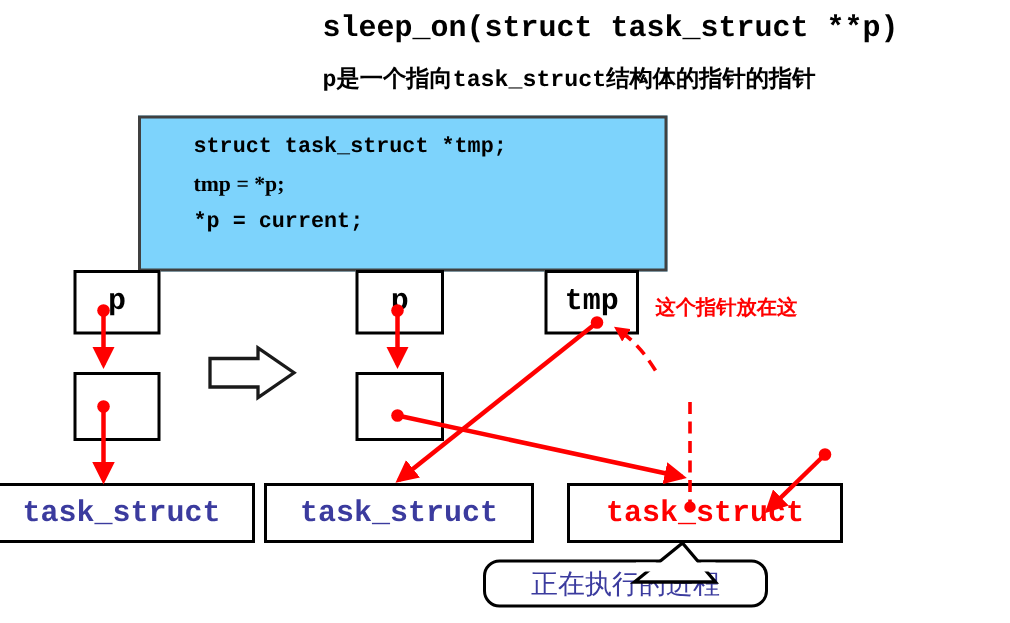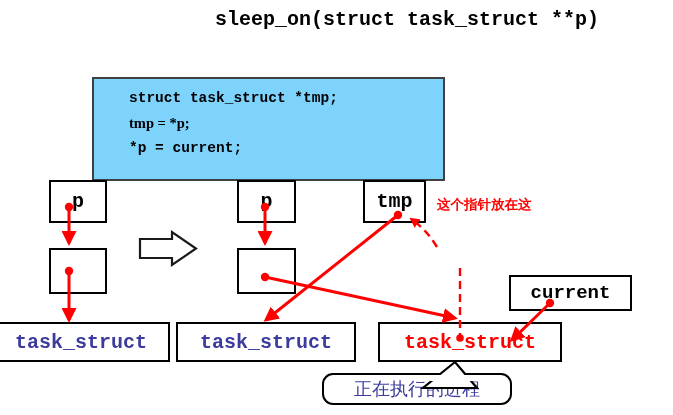--- a/index.html
+++ b/index.html
@@ -58,36 +58,36 @@
 
   svg.overlay{position:absolute;left:0;top:0;width:673px;height:415px;
               pointer-events:none;overflow:visible;}
 </style>
 </head>
 <body>
 
 <div class="stage">
 
   <div class="hdr-mono" id="title-sig">sleep_on(struct task_struct **p)</div>
+  <div class="hdr-mono" id="title-desc">p是一个指向task_struct结构体的指针的指针</div>
 
   <div id="code-box">
     <div class="code-line" id="code-l0">struct task_struct *tmp;</div>
     <div class="code-line" id="code-l1">tmp = *p;</div>
     <div class="code-line" id="code-l2">*p = current;</div>
   </div>
 
   <div class="bbox" id="box-p-left">p</div>
   <div class="bbox" id="box-empty-left"></div>
 
   <div class="bbox" id="box-p-mid">p</div>
   <div class="bbox" id="box-empty-mid"></div>
 
   <div class="bbox" id="box-tmp">tmp</div>
 
-  <div class="bbox" id="box-current">current</div>
 
   <div class="tsbox ts-blue" id="ts-1">task_struct</div>
   <div class="tsbox ts-blue" id="ts-2">task_struct</div>
   <div class="tsbox ts-red" id="ts-3">task_struct</div>
 
   <div id="red-note">
     <div>这个指针放在这</div>
   </div>
 
   <div id="callout">正在执行的进程</div>

